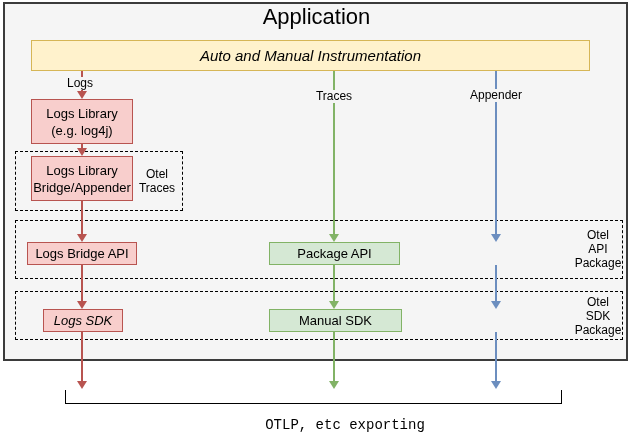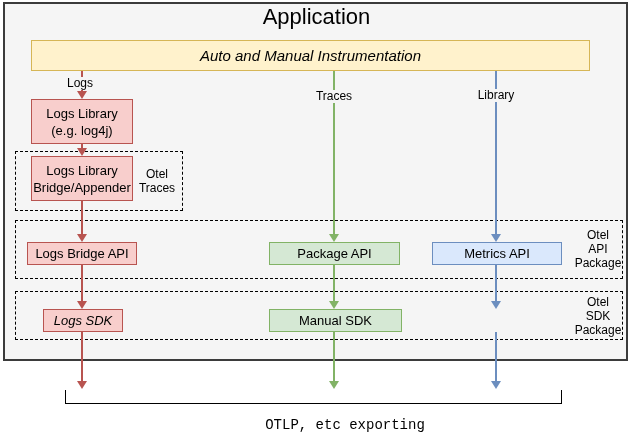--- a/index.html
+++ b/index.html
@@ -87,21 +87,21 @@
 
   <div class="abs vline l-logs" style="left:81px;top:70px;height:22px;"></div>
   <div class="abs ah ah-logs" style="left:77px;top:91px;"></div>
   <div class="abs vline l-traces" style="left:333px;top:70px;height:165px;"></div>
   <div class="abs ah ah-traces" style="left:329px;top:234px;"></div>
   <div class="abs vline l-metrics" style="left:495px;top:70px;height:165px;"></div>
   <div class="abs ah ah-metrics" style="left:491px;top:234px;"></div>
 
   <div class="abs edge-label" style="left:80px;top:77px;">Logs</div>
   <div class="abs edge-label" style="left:334px;top:90px;">Traces</div>
-  <div class="abs edge-label" style="left:496px;top:89px;">Library</div>
+  <div class="abs edge-label" style="left:496px;top:89px;">Appender</div>
 
   <div class="abs node n-logs" style="left:31px;top:99px;width:102px;height:45px;">
     <div>Logs Library</div>
     <div>(e.g. log4j)</div>
   </div>
 
   <div class="abs vline l-logs" style="left:81px;top:144px;height:5px;"></div>
   <div class="abs ah ah-logs" style="left:77px;top:148px;"></div>
 
   <div class="abs group" style="left:15px;top:151px;width:168px;height:60px;"></div>
@@ -122,23 +122,20 @@
     <div>Otel</div>
     <div>API</div>
     <div>Package</div>
   </div>
 
   <div class="abs node n-logs" style="left:27px;top:242px;width:110px;height:23px;text-align:center;">
     <div>Logs Bridge API</div>
   </div>
   <div class="abs node n-traces" style="left:269px;top:242px;width:131px;height:23px;">
     <div>Package API</div>
-  </div>
-  <div class="abs node n-metrics" style="left:432px;top:242px;width:130px;height:23px;">
-    <div>Metrics API</div>
   </div>
 
   <div class="abs vline l-logs" style="left:81px;top:265px;height:37px;"></div>
   <div class="abs ah ah-logs" style="left:77px;top:301px;"></div>
   <div class="abs vline l-traces" style="left:333px;top:265px;height:37px;"></div>
   <div class="abs ah ah-traces" style="left:329px;top:301px;"></div>
   <div class="abs vline l-metrics" style="left:495px;top:265px;height:37px;"></div>
   <div class="abs ah ah-metrics" style="left:491px;top:301px;"></div>
 
   <div class="abs group" style="left:15px;top:291px;width:608px;height:49px;"></div>

